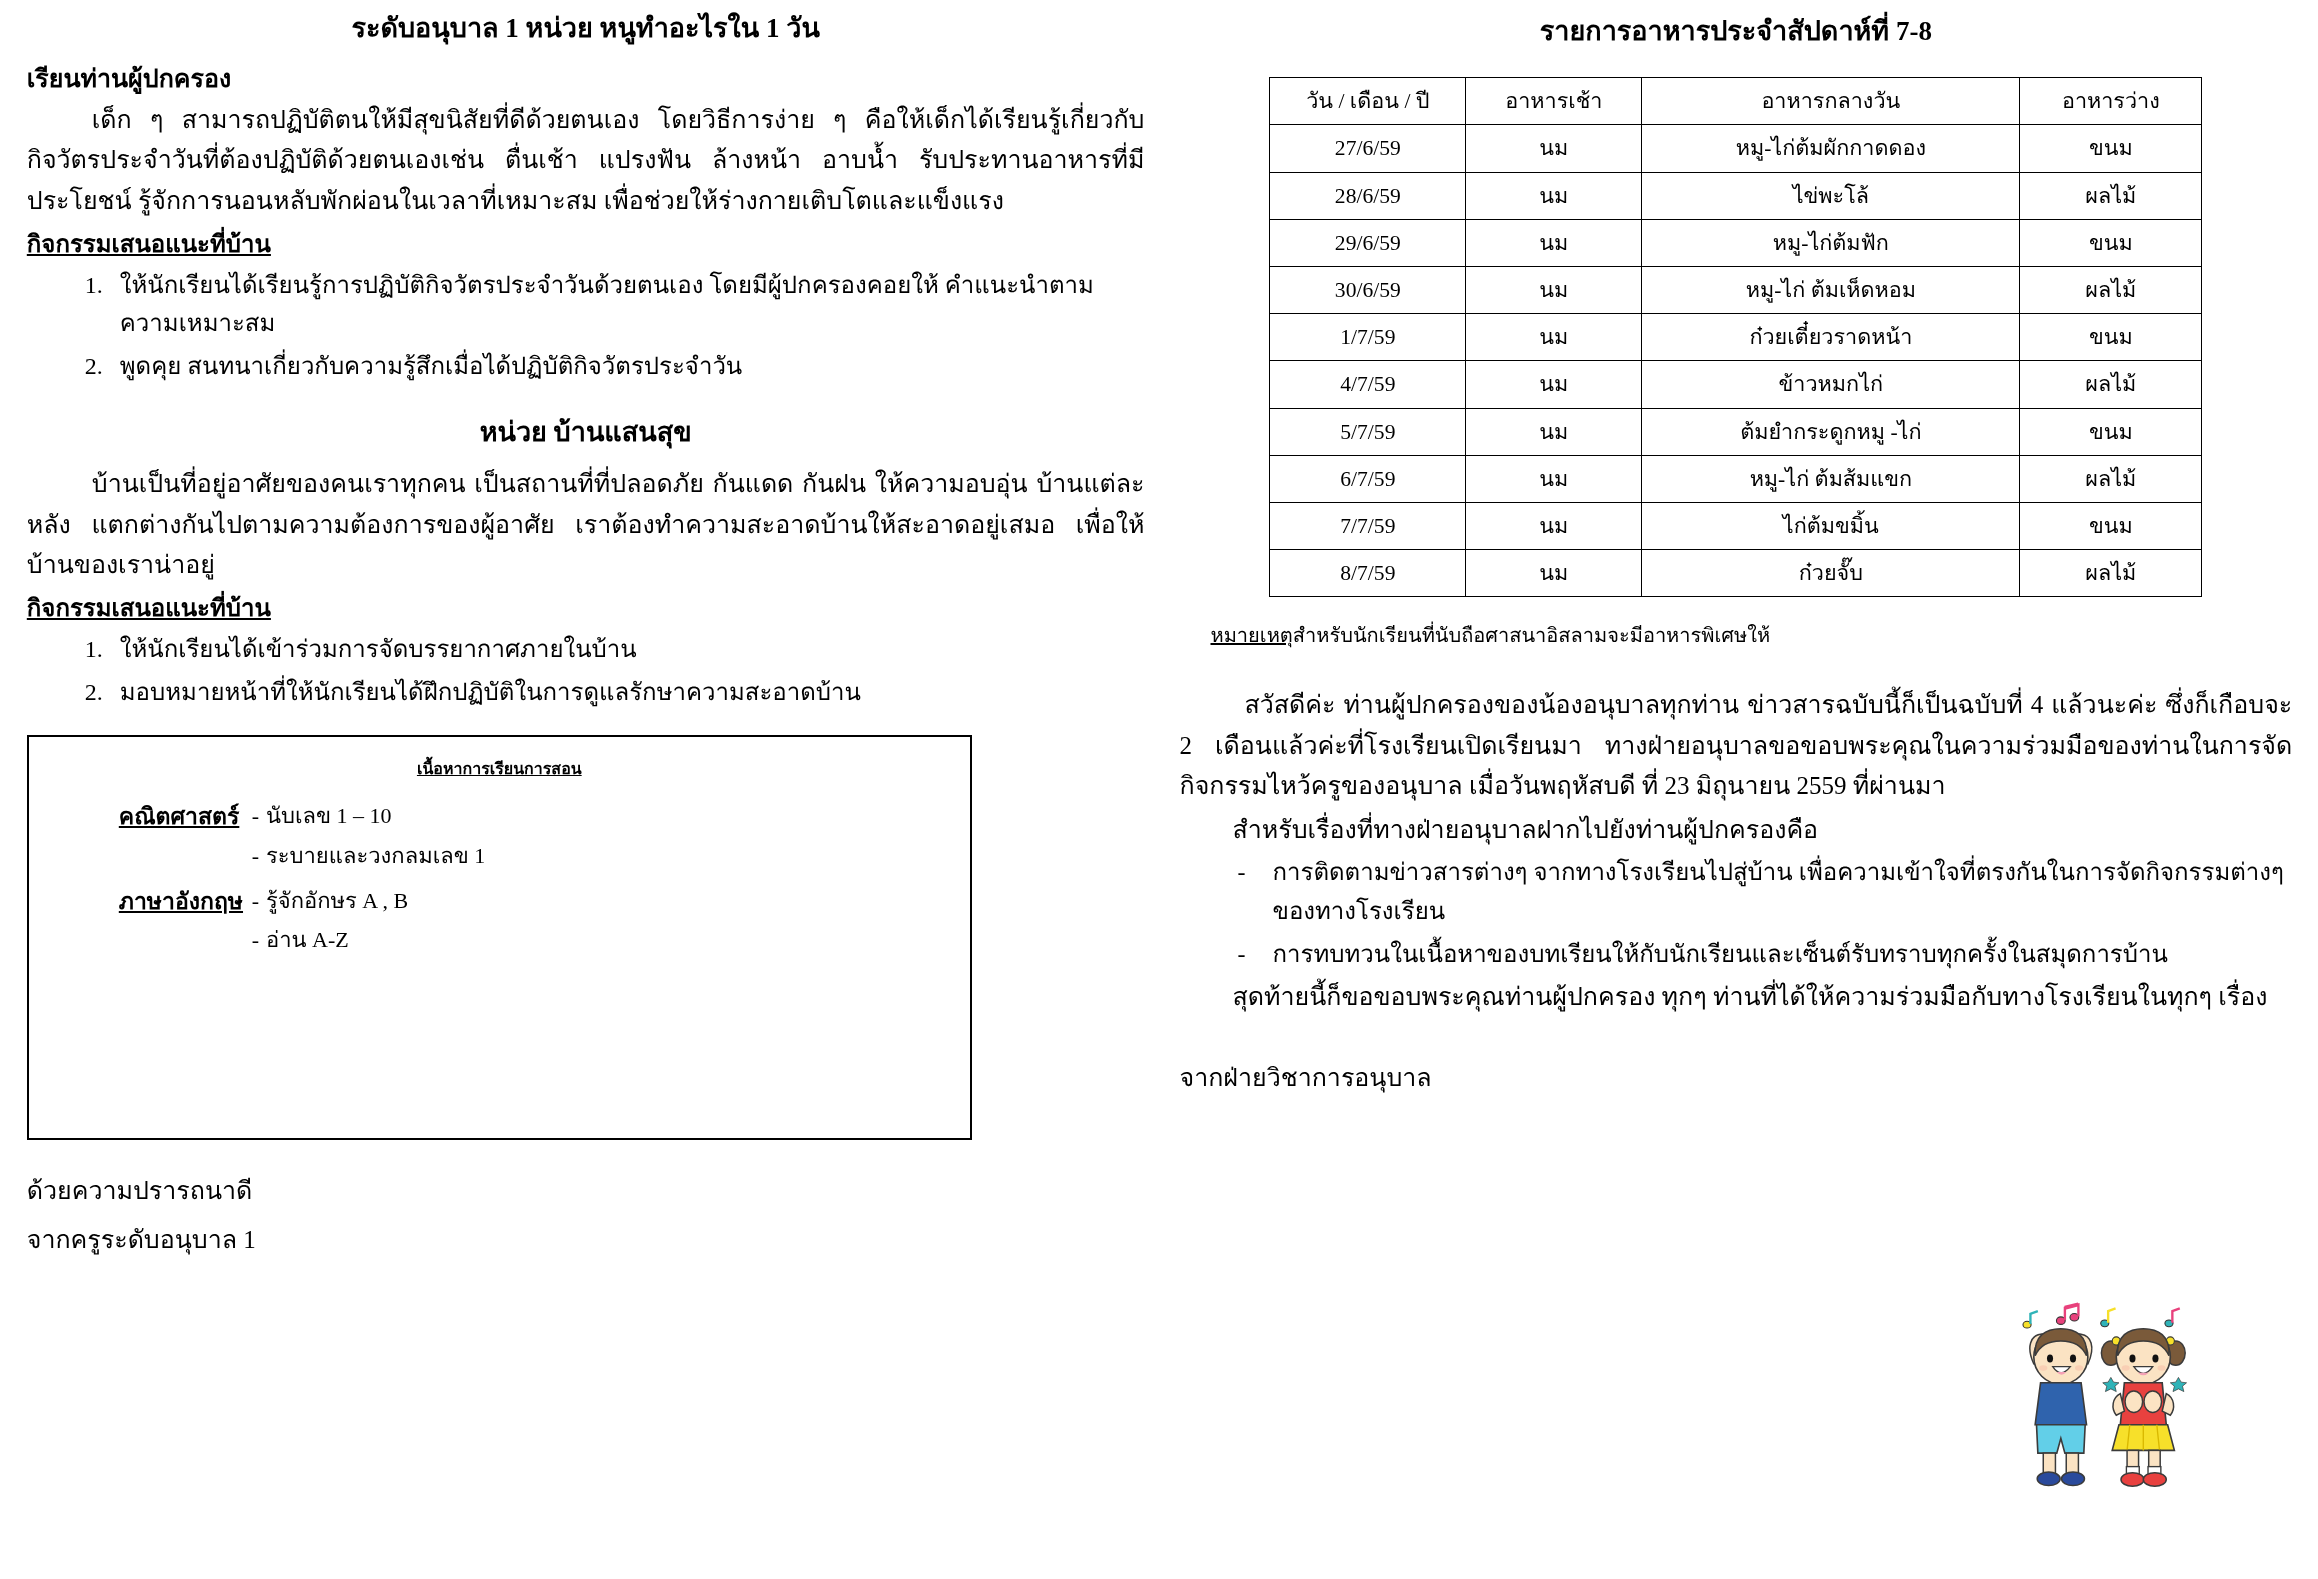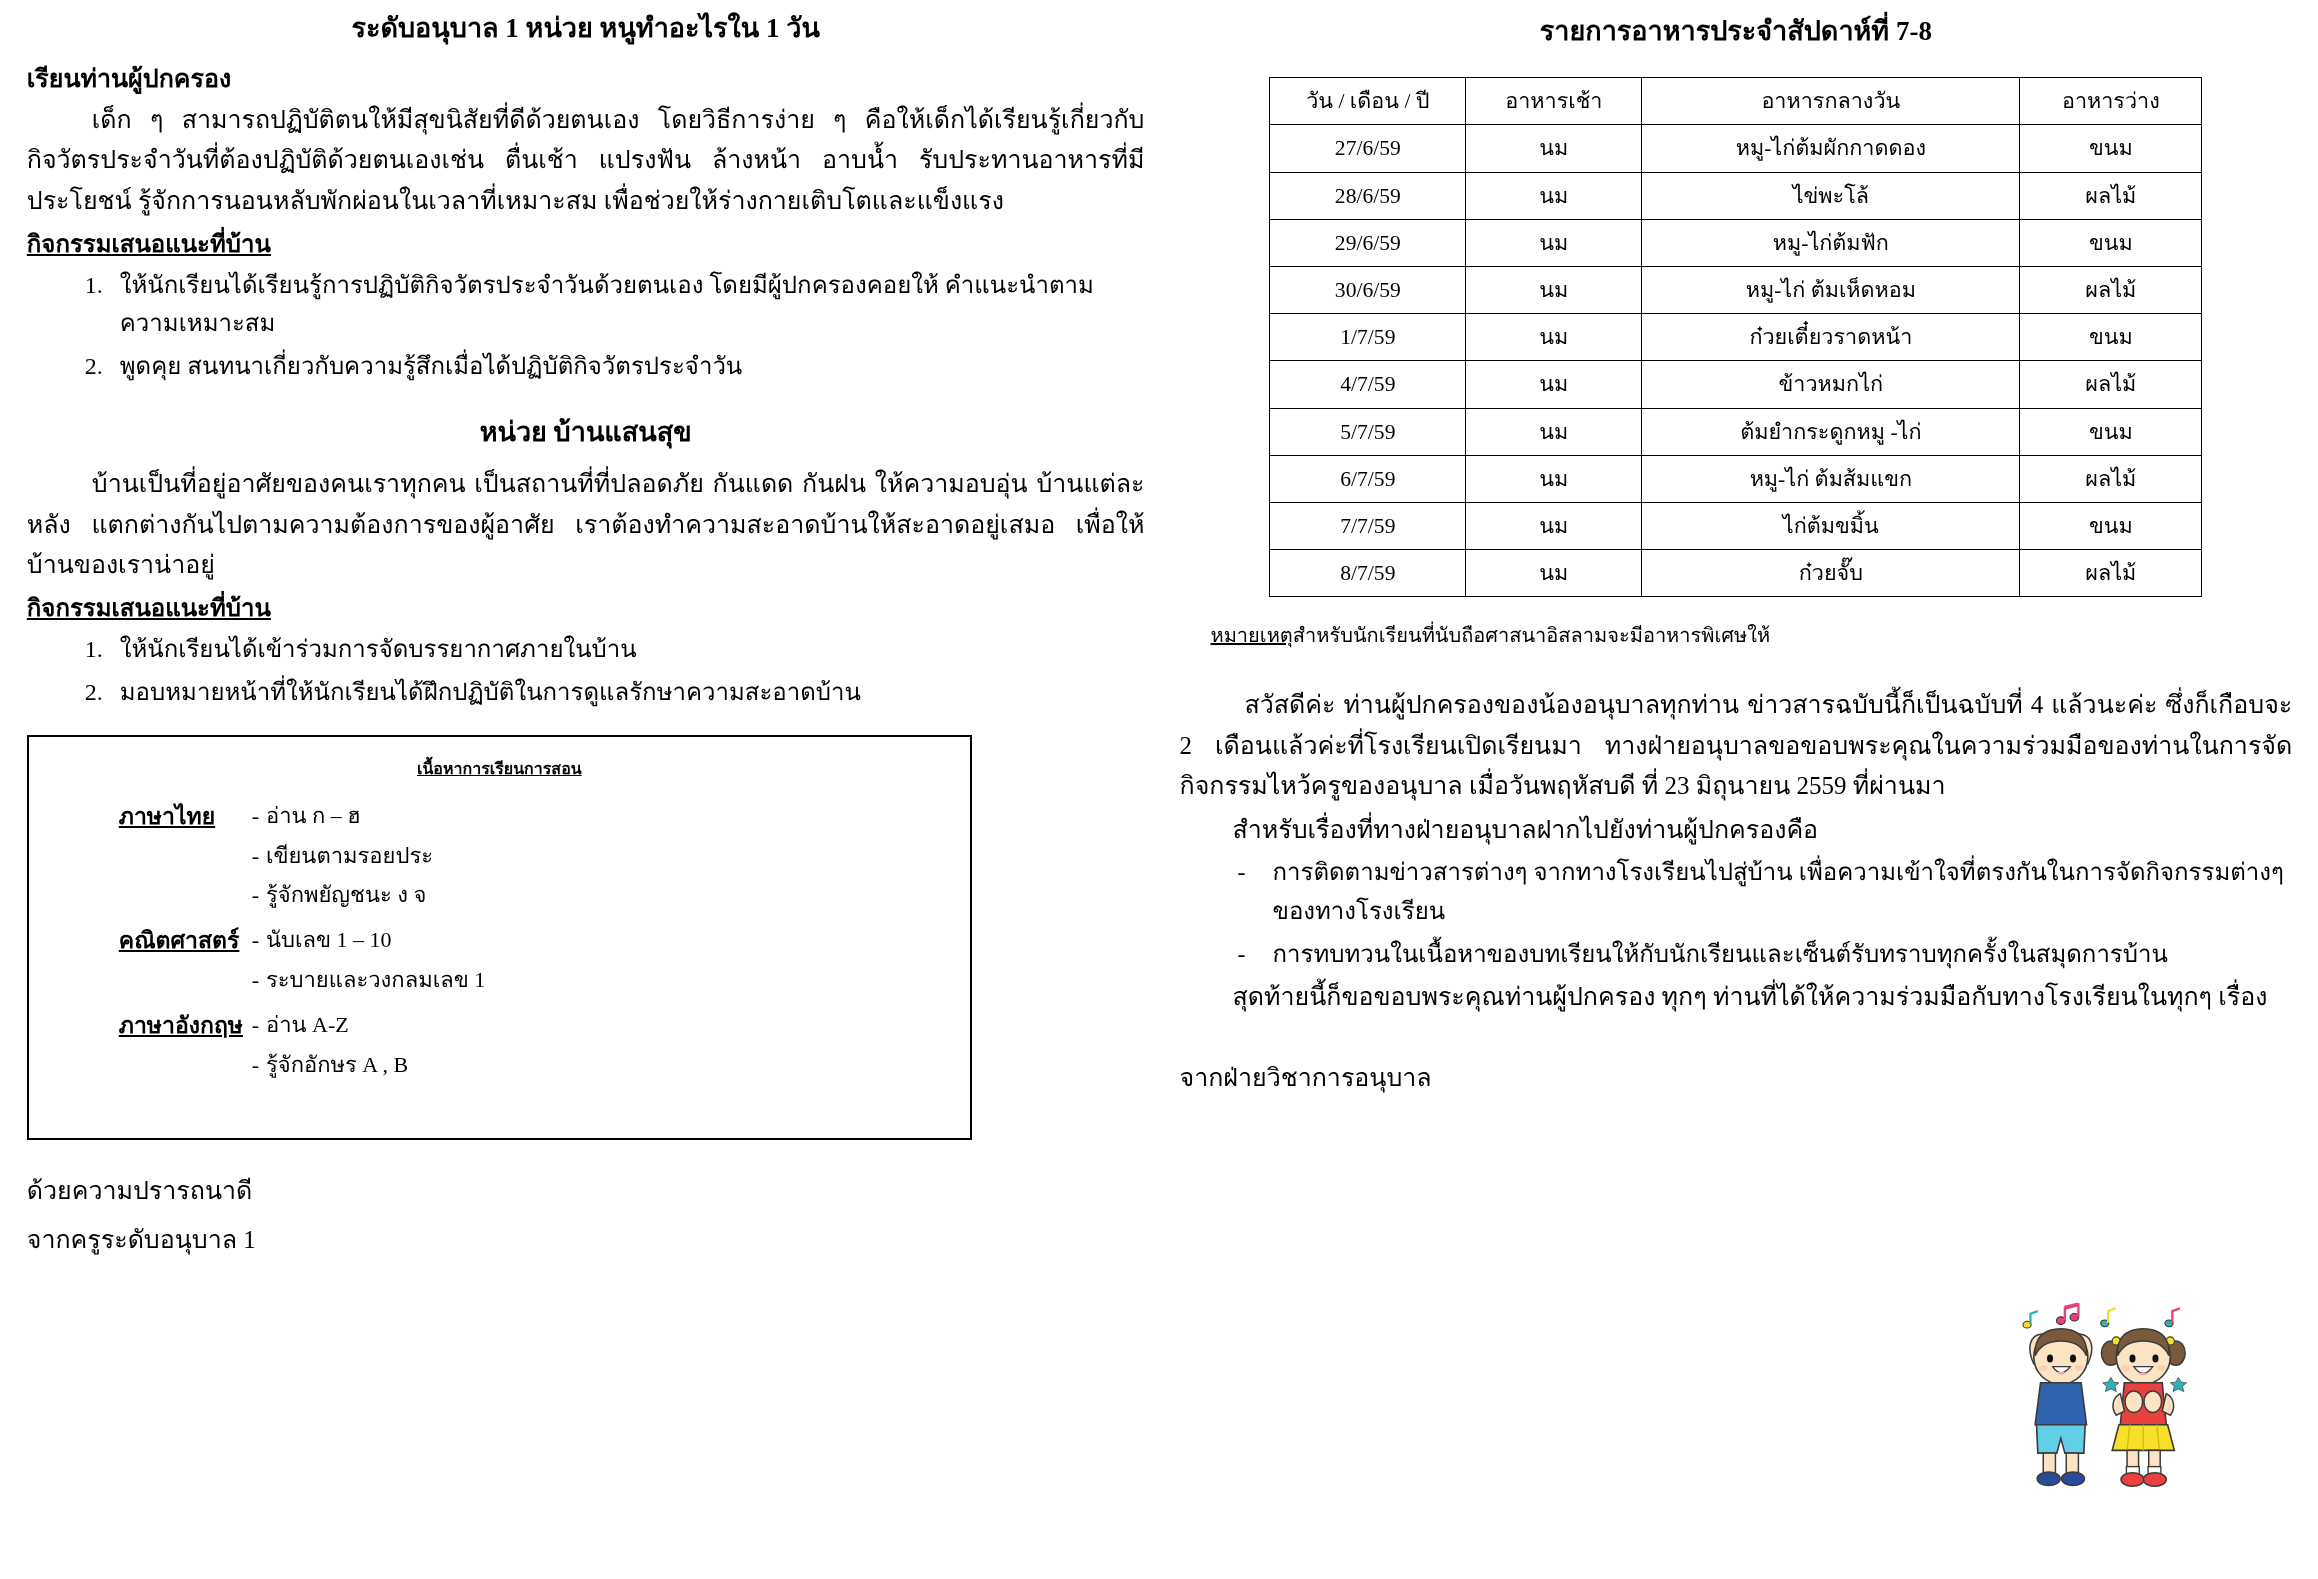--- a/index.html
+++ b/index.html
@@ -246,55 +246,41 @@
       </li>
       <li>
         <span class="marker">2.</span>
         <span>มอบหมายหน้าที่ให้นักเรียนได้ฝึกปฏิบัติในการดูแลรักษาความสะอาดบ้าน</span>
       </li>
     </ol>
 
     <div class="content-box">
       <div class="box-title">เนื้อหาการเรียนการสอน</div>
 
-      <div class="subject-row">
-        <div class="subject-name">ภาษาไทย</div>
-        <div class="subject-items">
-          <div class="bullet-line">
-            <span class="dash">-</span><span>อ่าน ก – ฮ</span>
-          </div>
-          <div class="bullet-line">
-            <span class="dash">-</span><span>เขียนตามรอยประ</span>
-          </div>
-          <div class="bullet-line">
-            <span class="dash">-</span><span>รู้จักพยัญชนะ ง จ</span>
-          </div>
-        </div>
-      </div>
 
       <div class="subject-row">
         <div class="subject-name">คณิตศาสตร์</div>
         <div class="subject-items">
           <div class="bullet-line">
             <span class="dash">-</span><span>นับเลข 1 – 10</span>
           </div>
           <div class="bullet-line">
             <span class="dash">-</span><span>ระบายและวงกลมเลข 1</span>
           </div>
         </div>
       </div>
 
       <div class="subject-row">
         <div class="subject-name">ภาษาอังกฤษ</div>
         <div class="subject-items">
           <div class="bullet-line">
-            <span class="dash">-</span><span>อ่าน A-Z</span>
+            <span class="dash">-</span><span>รู้จักอักษร A , B</span>
           </div>
           <div class="bullet-line">
-            <span class="dash">-</span><span>รู้จักอักษร A , B</span>
+            <span class="dash">-</span><span>อ่าน A-Z</span>
           </div>
         </div>
       </div>
     </div>
 
     <div class="closing">
       <div>ด้วยความปรารถนาดี</div>
       <div>จากครูระดับอนุบาล  1</div>
     </div>
 

